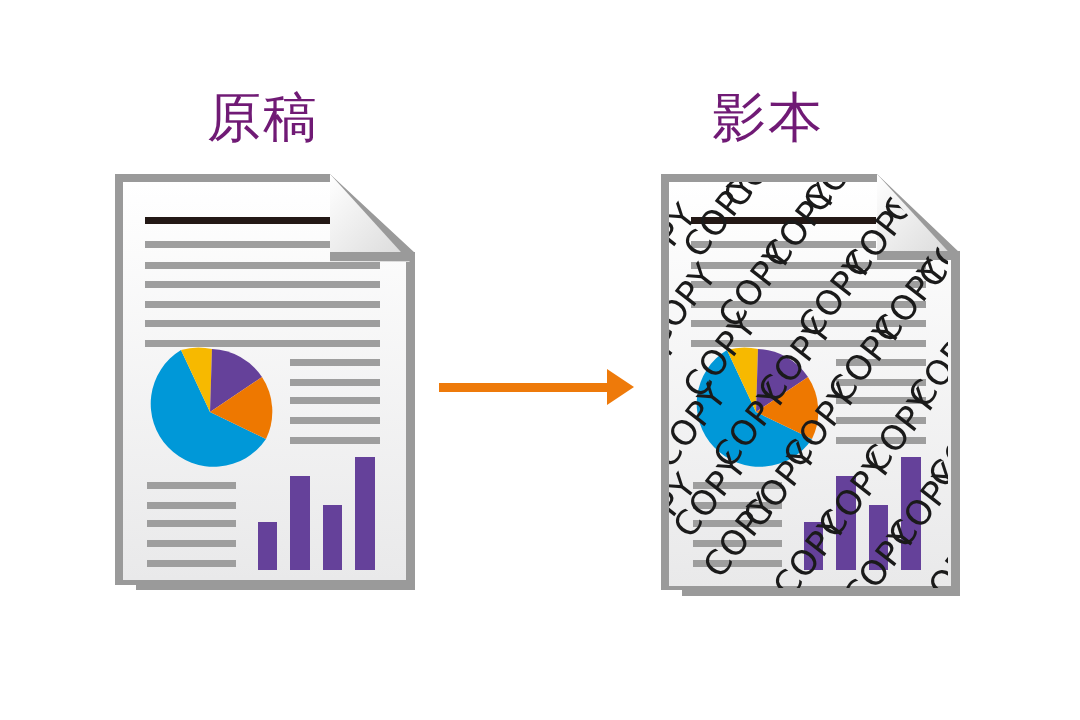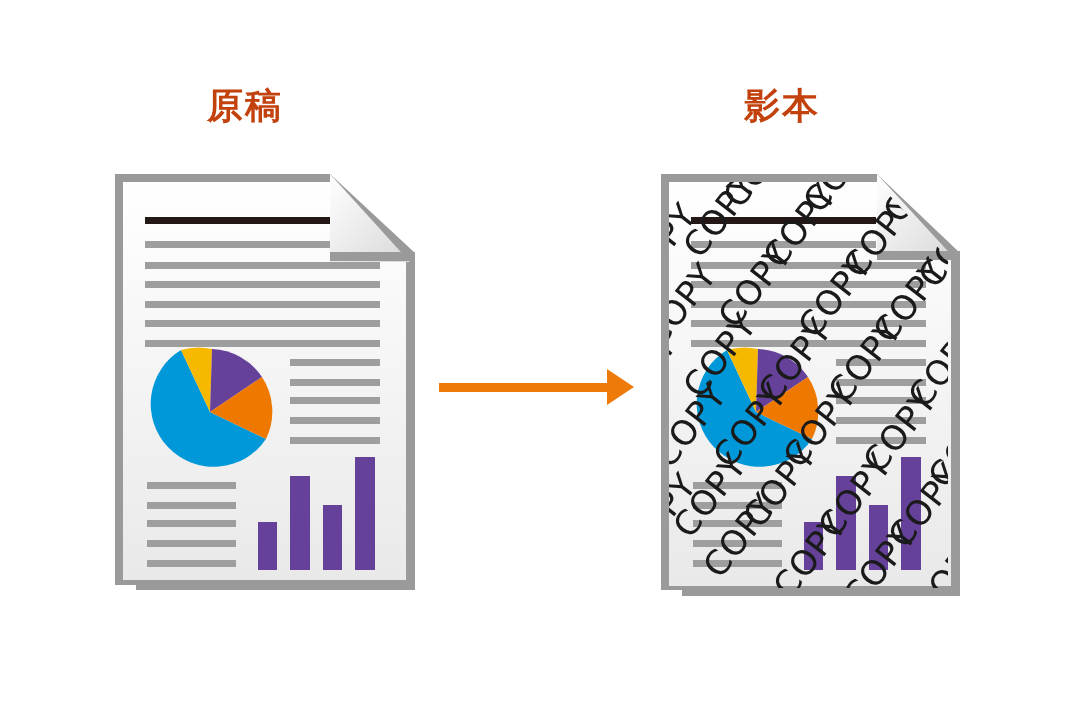--- a/index.html
+++ b/index.html
@@ -1,19 +1,19 @@
 <!DOCTYPE html>
 <html><head>
 <meta charset="utf-8">
 <style>
   html, body { margin:0; padding:0; background:#ffffff; }
   body { width:1080px; height:720px; position:relative; overflow:hidden; font-family:"DejaVu Sans", sans-serif; }
-  .title { position:absolute; top:82px; font-size:36px; font-weight:bold; color:#c2410c; letter-spacing:2px; font-family:"DejaVu Sans", sans-serif; }
+  .title { position:absolute; top:82px; font-size:54px; font-weight:normal; color:#701a75; letter-spacing:2px; font-family:"DejaVu Sans", sans-serif; }
   #title-original { left:207px; }
-  #title-copy { left:744px; }
+  #title-copy { left:712px; }
   svg { position:absolute; left:0; top:0; }
 </style>
 </head>
 <body>
 
 <div class="title" id="title-original">原稿</div>
 <div class="title" id="title-copy">影本</div>
 
 <svg width="1080" height="720" viewBox="0 0 1080 720">
   <defs>

